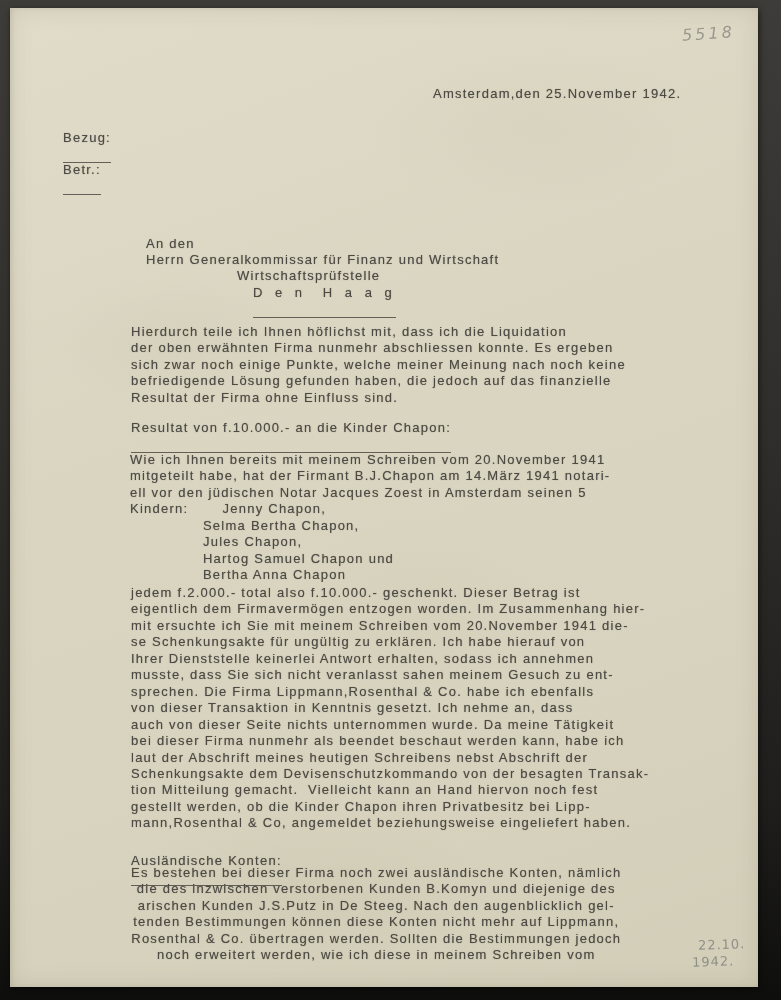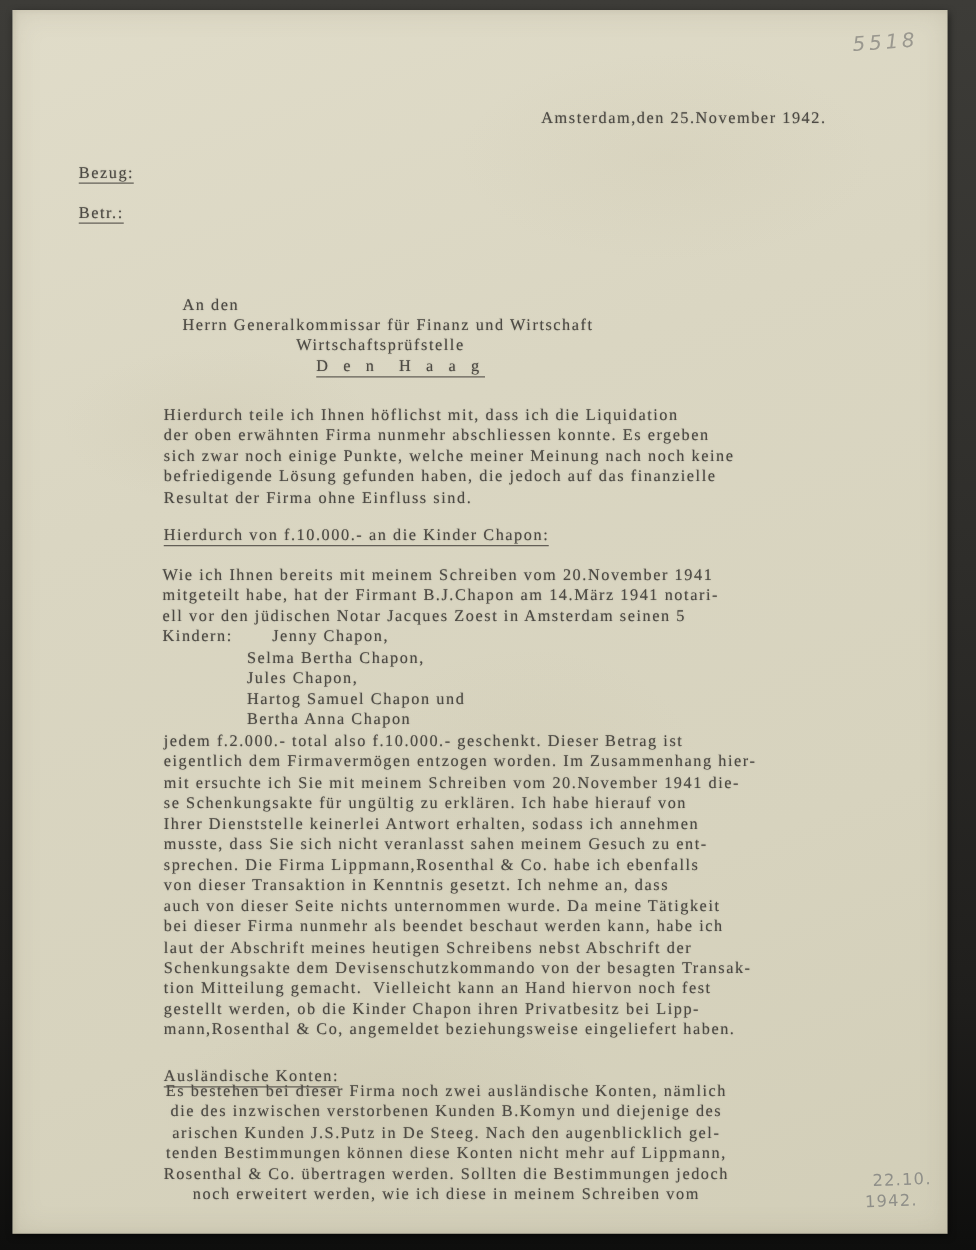--- a/index.html
+++ b/index.html
@@ -33,31 +33,31 @@
     inset: 0;
     pointer-events: none;
     background:
       radial-gradient(ellipse 180px 90px at 22% 34%, rgba(176,166,132,0.10), transparent 70%),
       radial-gradient(ellipse 240px 120px at 70% 12%, rgba(176,166,132,0.08), transparent 70%),
       radial-gradient(ellipse 200px 140px at 55% 62%, rgba(176,166,132,0.07), transparent 70%),
       radial-gradient(ellipse 260px 120px at 40% 90%, rgba(160,150,118,0.09), transparent 70%);
   }
   .typed {
     position: absolute;
-    font-family: Liberation Serif, serif;
+    font-family: Liberation Sans, sans-serif;
     font-size: 13px;
     letter-spacing: 1.25px;
     line-height: 16.45px;
     color: #4d4a44;
     white-space: pre;
     text-shadow: 0 0 1px rgba(77,74,68,0.55);
   }
   .u {
     border-bottom: 1.4px solid rgba(77,74,68,0.85);
-    padding-bottom: 1px;
+    padding-bottom: 17px;
   }
   .spaced {
     letter-spacing: 4.5px;
   }
   .pencil {
     position: absolute;
     font-family: "DejaVu Sans", sans-serif;
     color: #8f8f89;
     white-space: pre;
   }
@@ -117,21 +117,21 @@
   <div class="typed recip-3">Wirtschaftsprüfstelle</div>
   <div class="typed recip-2">Herrn Generalkommissar für Finanz und Wirtschaft</div>
   <div class="typed recip-4"><span class="u spaced">D e n  H a a g</span></div>
 
   <div class="typed para-1">Hierdurch teile ich Ihnen höflichst mit, dass ich die Liquidation
 der oben erwähnten Firma nunmehr abschliessen konnte. Es ergeben
 sich zwar noch einige Punkte, welche meiner Meinung nach noch keine
 befriedigende Lösung gefunden haben, die jedoch auf das finanzielle
 Resultat der Firma ohne Einfluss sind.</div>
 
-  <div class="typed head-1"><span class="u">Hierdurch von f.10.000.- an die Kinder Chapon:</span></div>
+  <div class="typed head-1"><span class="u">Resultat von f.10.000.- an die Kinder Chapon:</span></div>
 
   <div class="typed para-2">Wie ich Ihnen bereits mit meinem Schreiben vom 20.November 1941
 mitgeteilt habe, hat der Firmant B.J.Chapon am 14.März 1941 notari-
 ell vor den jüdischen Notar Jacques Zoest in Amsterdam seinen 5
 Kindern:       Jenny Chapon,
                Selma Bertha Chapon,
                Jules Chapon,
                Hartog Samuel Chapon und
                Bertha Anna Chapon</div>
 

